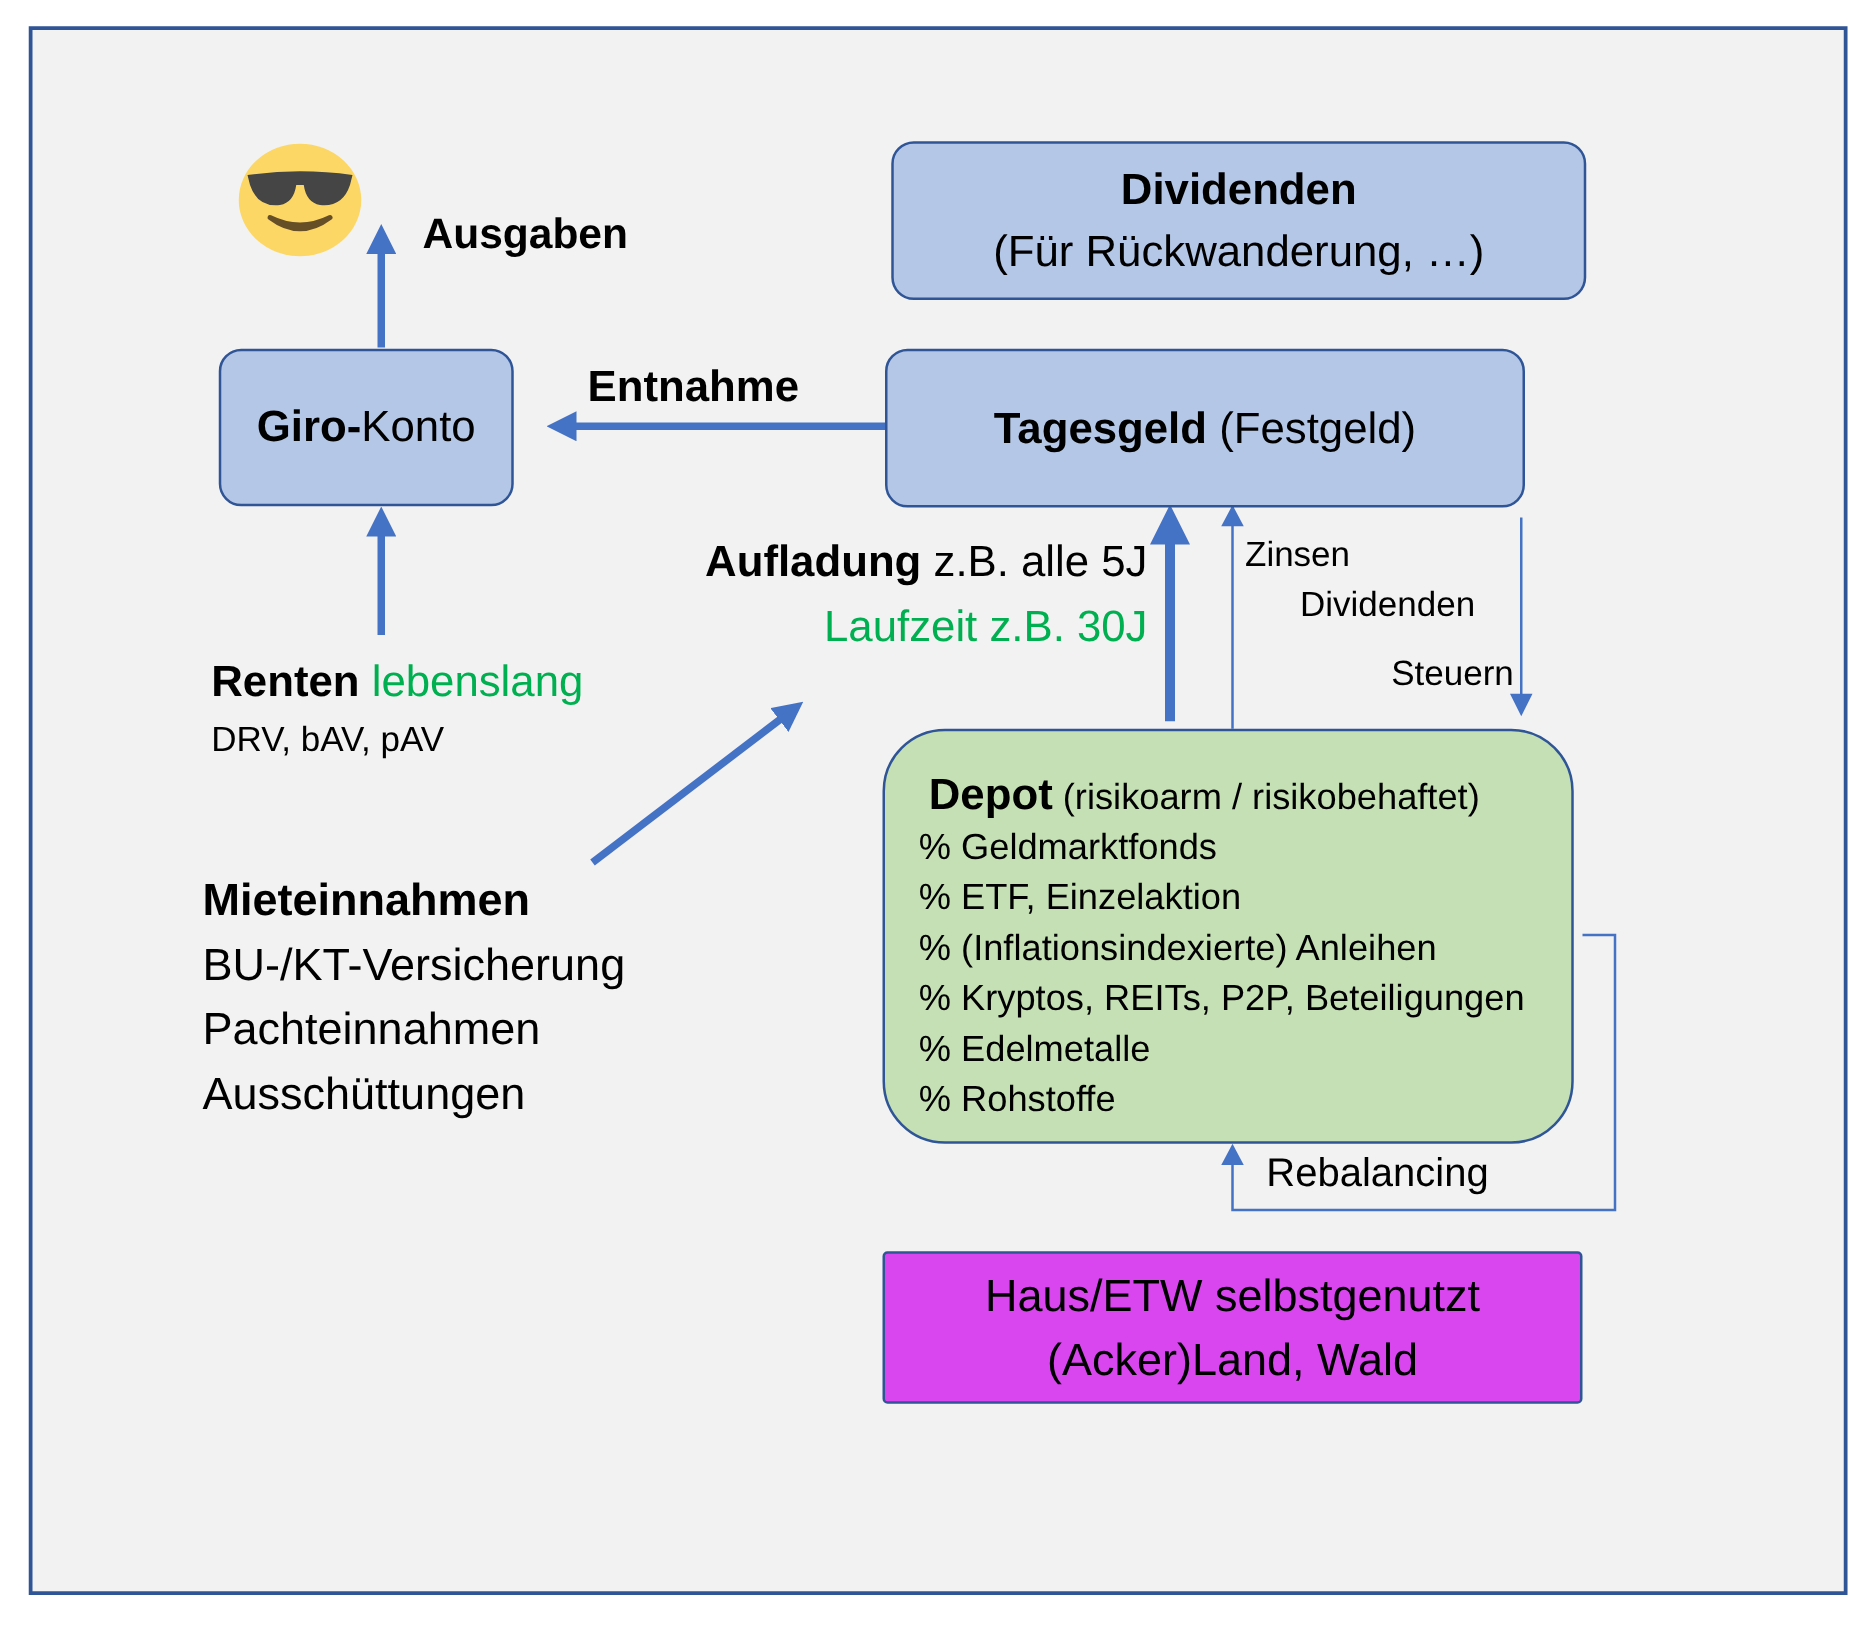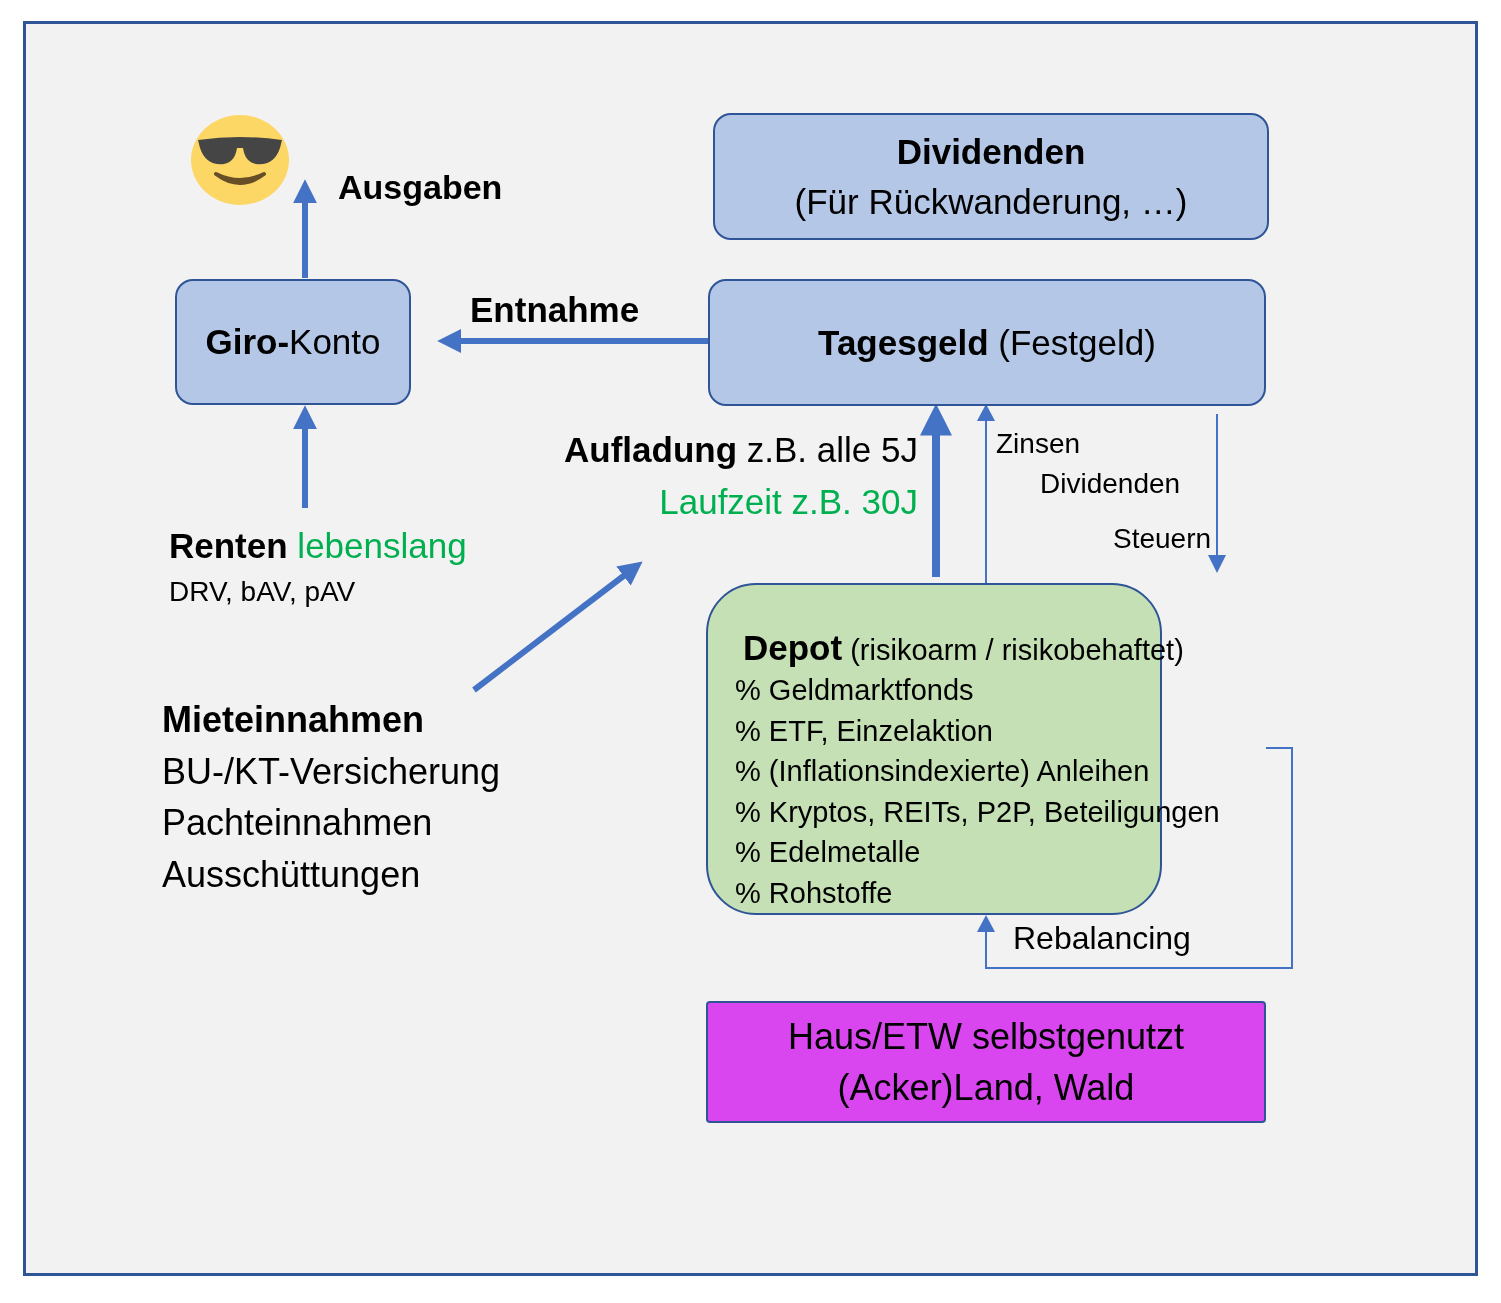--- a/index.html
+++ b/index.html
@@ -70,21 +70,21 @@
 </div>
 
 <div class="box blue" style="left:175px; top:279px; width:236px; height:126px; font-size:35px;">
   <div style="white-space:nowrap;">
     <span class="b">Giro-</span><span>Konto</span>
   </div>
 </div>
 
 <div class="t b" style="left:470px; top:290px; font-size:35px;">Entnahme</div>
 
-<div class="box blue" style="left:708px; top:279px; width:558px; height:127px; font-size:35px;">
+<div class="box blue" style="left:708px; top:279px; width:512px; height:127px; font-size:35px;">
   <div style="white-space:nowrap;">
     <span class="b">Tagesgeld</span><span> (Festgeld)</span>
   </div>
 </div>
 
 <div class="t" style="right:583px; top:430px; font-size:35px; text-align:right;">
   <span class="b">Aufladung</span><span> z.B. alle 5J</span>
 </div>
 <div class="t green-text" style="right:583px; top:482px; font-size:35px; text-align:right;">Laufzeit z.B. 30J</div>
 
@@ -97,21 +97,21 @@
 </div>
 <div class="t" style="left:169px; top:576px; font-size:28px;">DRV, bAV,  pAV</div>
 
 <div class="t" style="left:162px; top:694px; font-size:36px; line-height:51.5px;">
   <div class="b">Mieteinnahmen</div>
   <div>BU-/KT-Versicherung</div>
   <div>Pachteinnahmen</div>
   <div>Ausschüttungen</div>
 </div>
 
-<div class="box green" style="left:706px; top:583px; width:456px; height:332px; align-items:flex-start; justify-content:flex-end; padding:18px 0 0 27px;">
+<div class="box green" style="left:706px; top:583px; width:553px; height:332px; align-items:flex-start; justify-content:center; padding:18px 0 0 27px;">
   <div style="white-space:nowrap; padding-left:8px; margin-bottom:2px;">
     <span class="b" style="font-size:35px;">Depot</span><span style="font-size:29px;"> (risikoarm / risikobehaftet)</span>
   </div>
   <div class="depot-line">% Geldmarktfonds</div>
   <div class="depot-line">% ETF, Einzelaktion</div>
   <div class="depot-line">% (Inflationsindexierte) Anleihen</div>
   <div class="depot-line">% Kryptos, REITs, P2P, Beteiligungen</div>
   <div class="depot-line">% Edelmetalle</div>
   <div class="depot-line">% Rohstoffe</div>
 </div>

